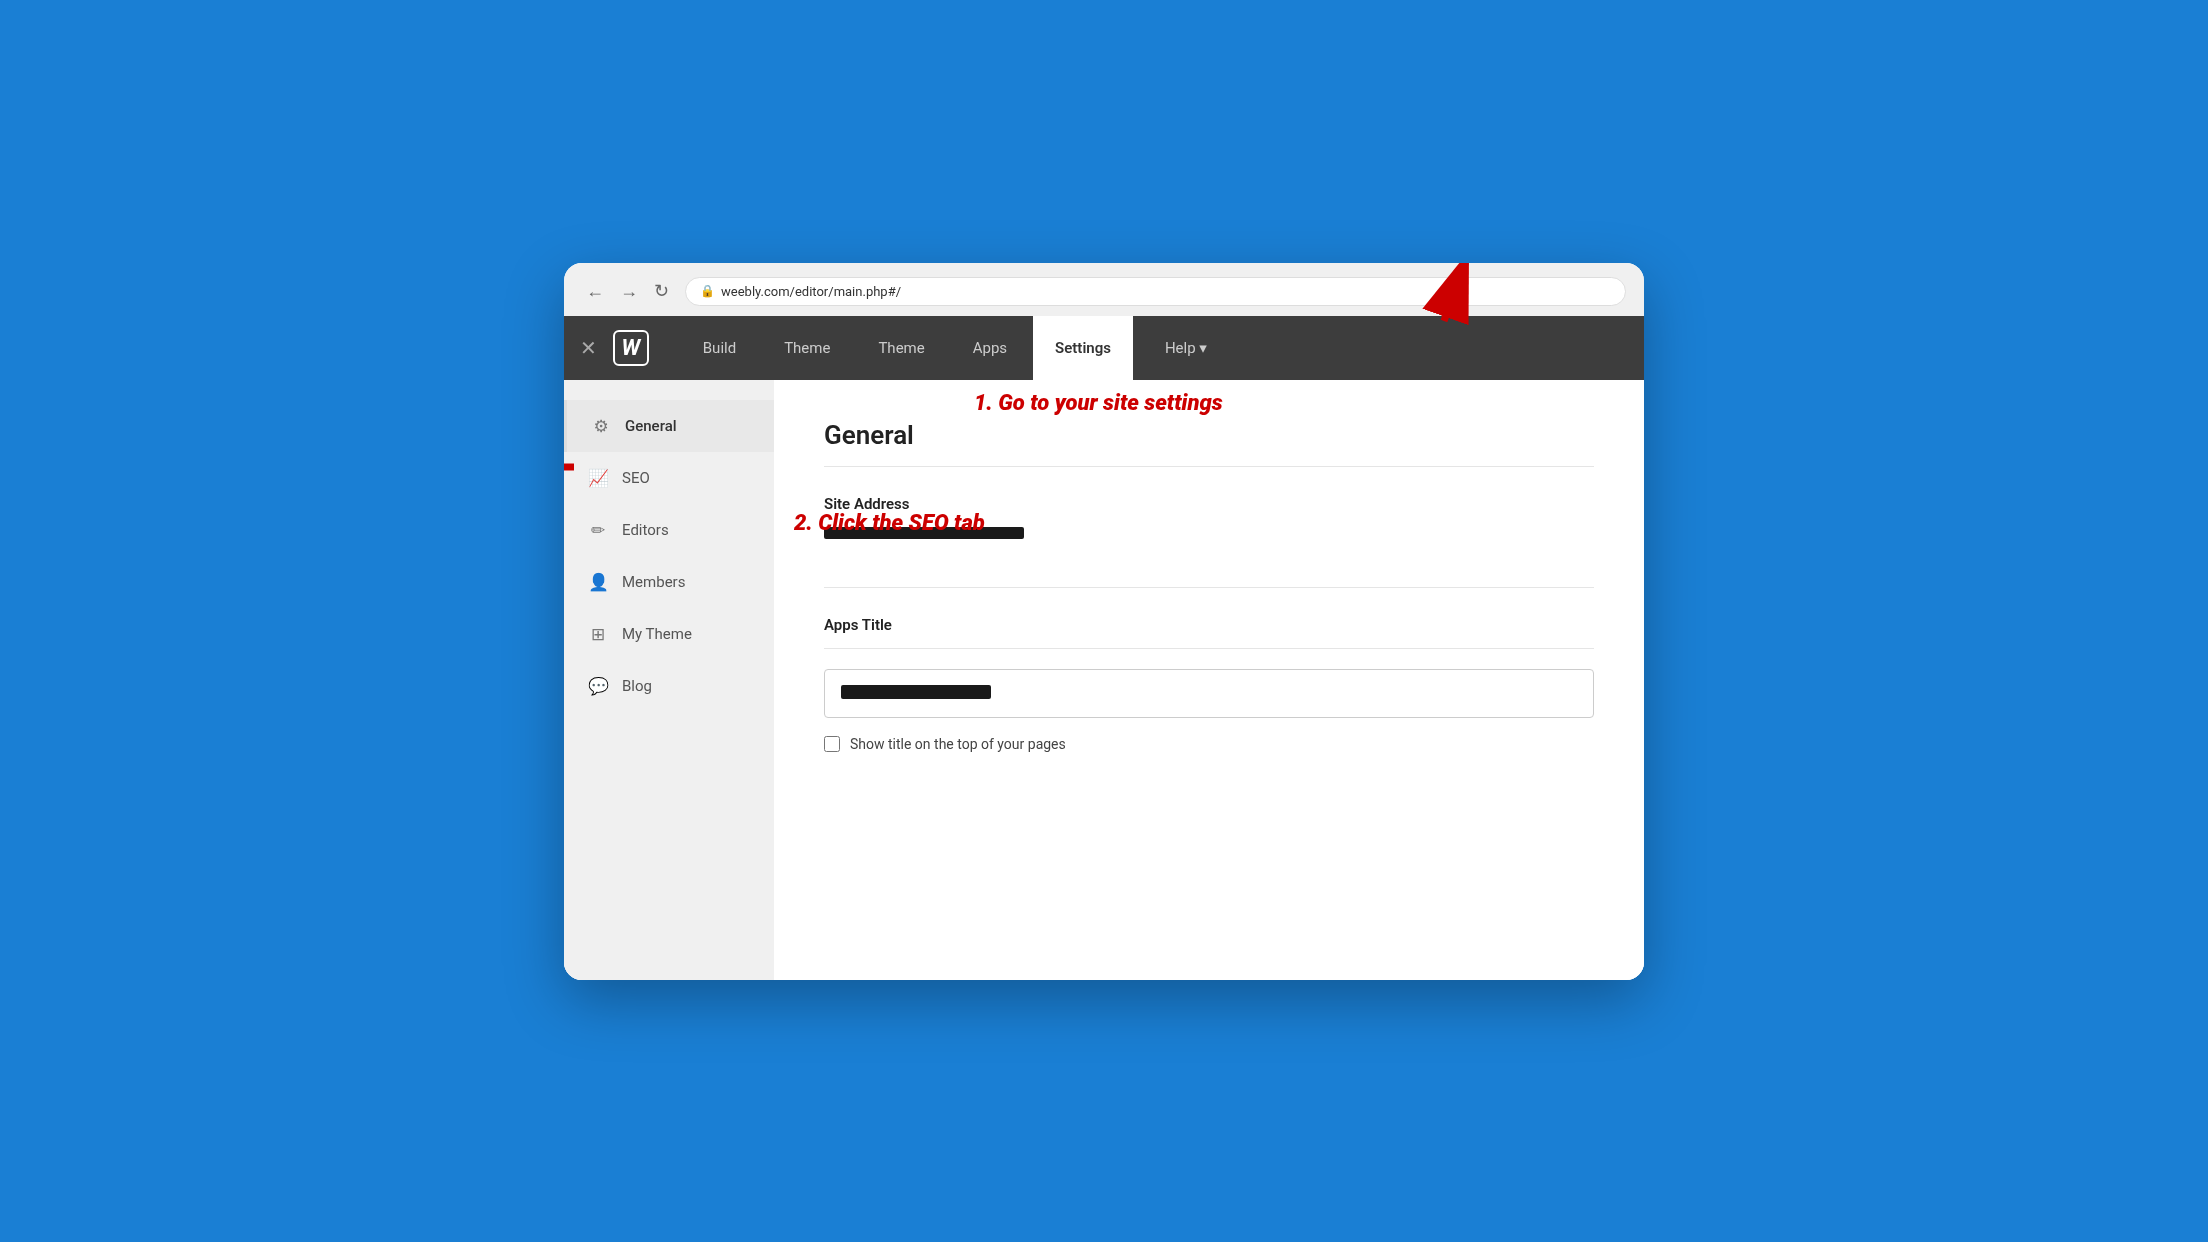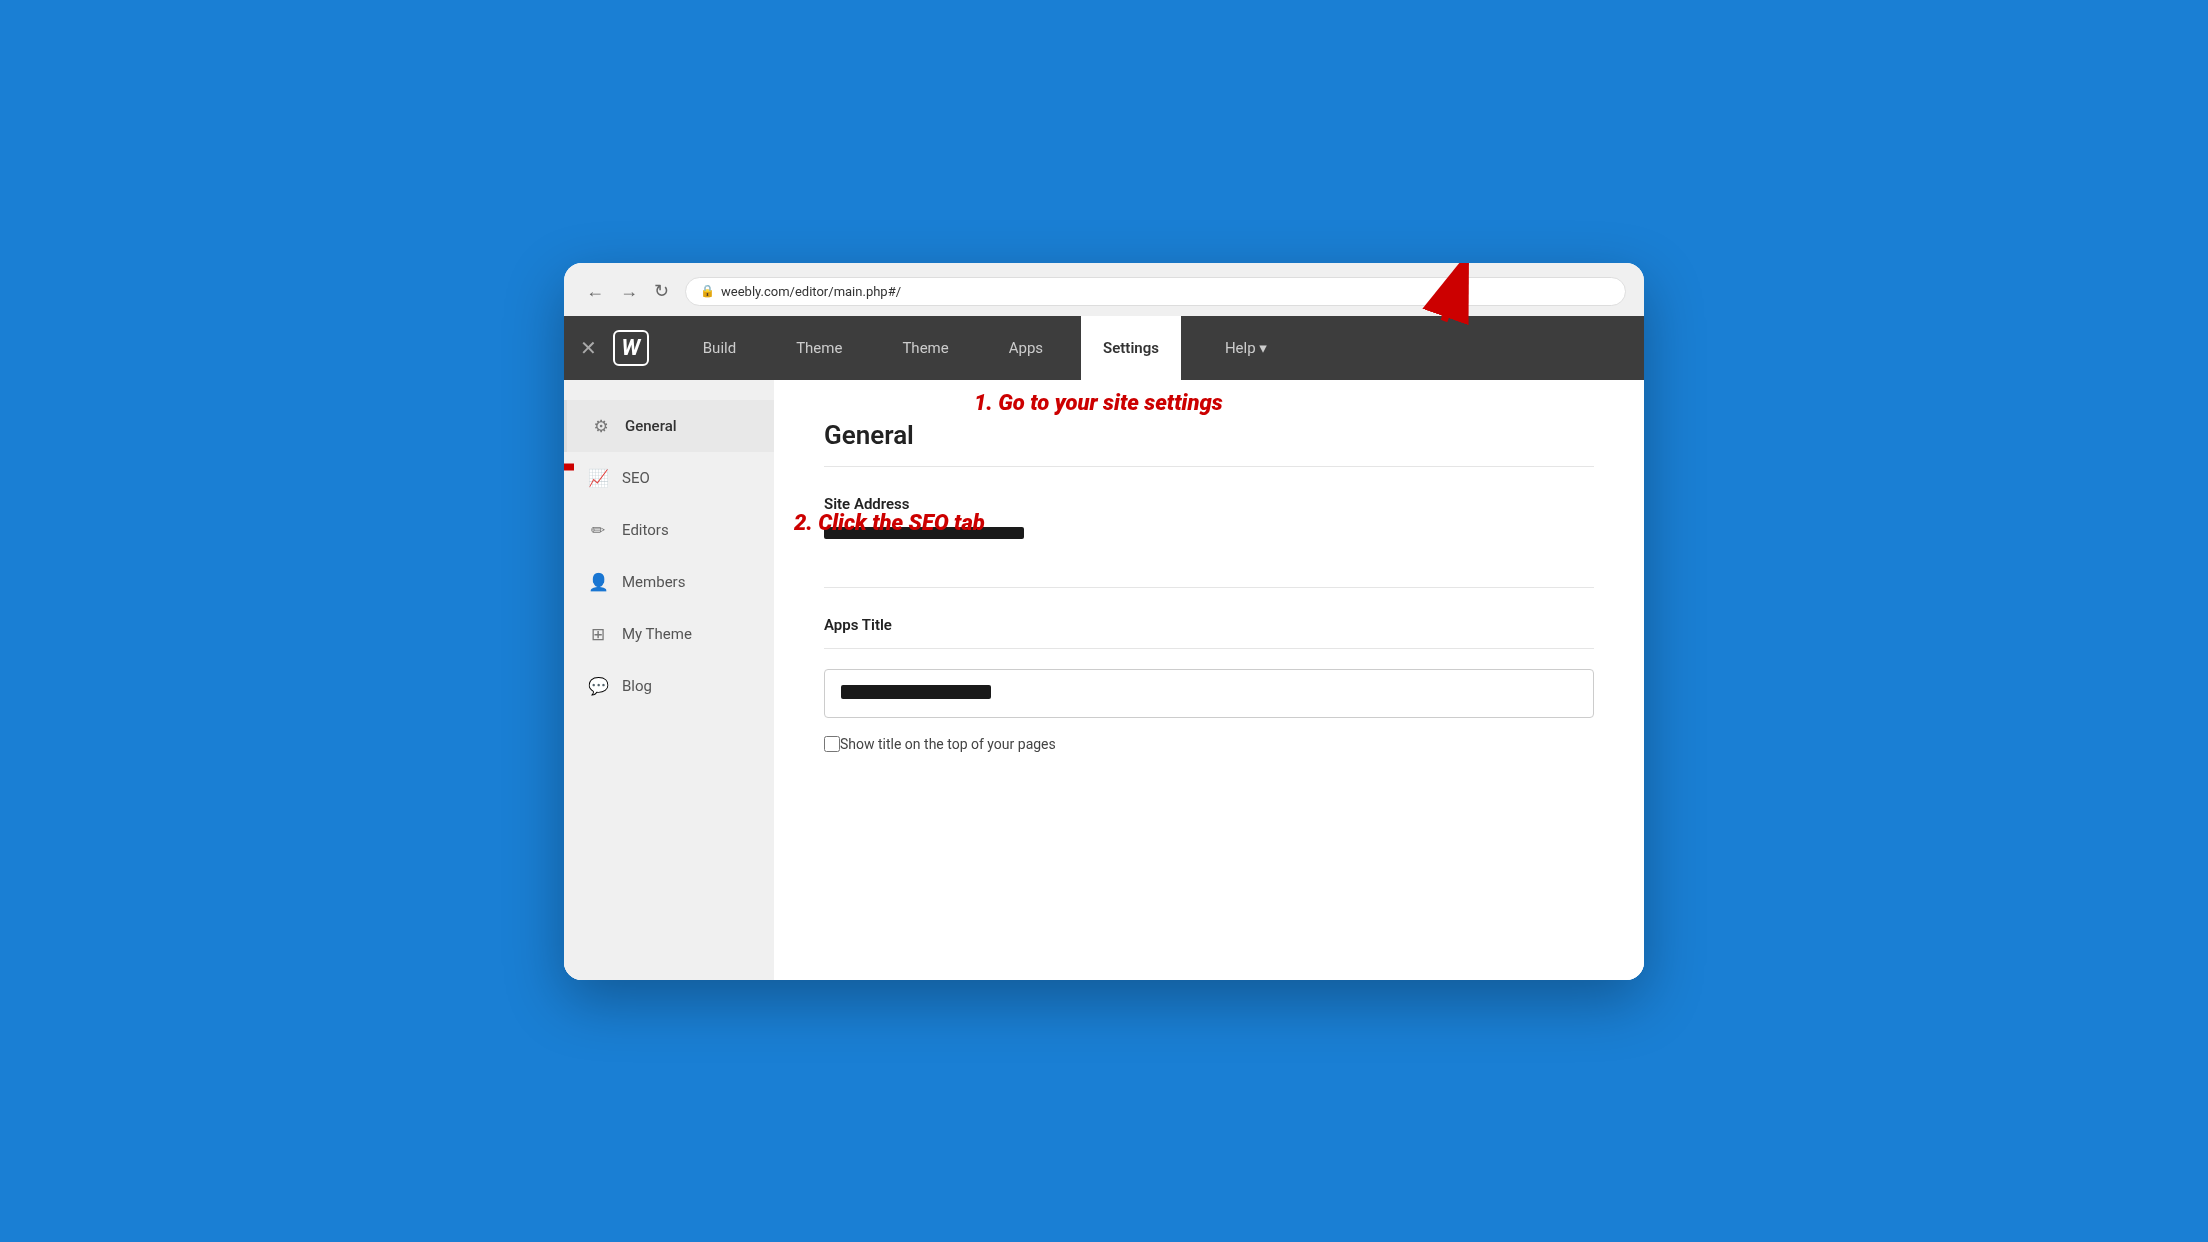--- a/index.html
+++ b/index.html
@@ -84,21 +84,21 @@
       border-radius: 6px;
       display: flex;
       align-items: center;
       justify-content: center;
       font-style: italic;
     }
     .nav-links {
       display: flex;
       align-items: center;
       flex: 1;
-      gap: 16px;
+      gap: 4px;
     }
     .nav-link {
       color: #cccccc;
       font-size: 15px;
       padding: 0 22px;
       height: 64px;
       display: flex;
       align-items: center;
       cursor: pointer;
       text-decoration: none;
@@ -183,20 +183,21 @@
       margin-bottom: 28px;
     }
     .divider2 {
       border: none;
       border-top: 1px solid #e5e5e5;
       margin-bottom: 28px;
     }
     .checkbox-row {
       display: flex;
       align-items: center;
+      gap: 10px;
       font-size: 14px;
       color: #444;
       margin-top: 18px;
     }
     .checkbox-row input[type="checkbox"] {
       width: 16px;
       height: 16px;
     }
   </style>
 </head>

